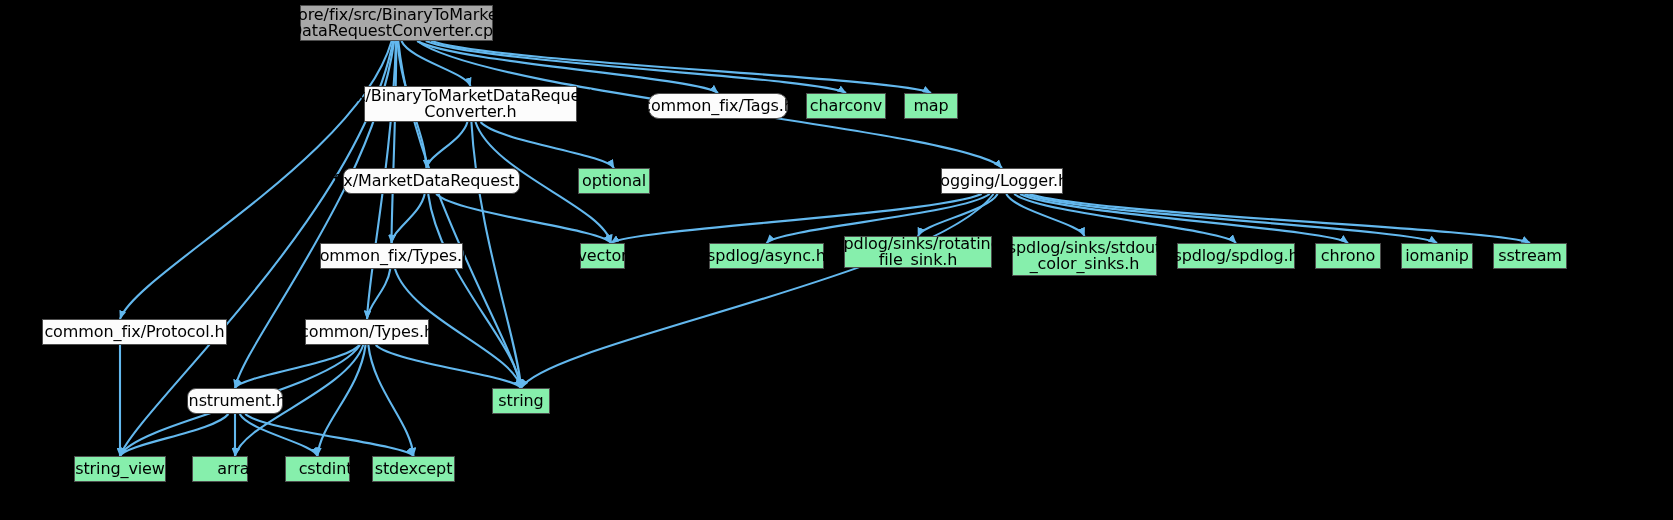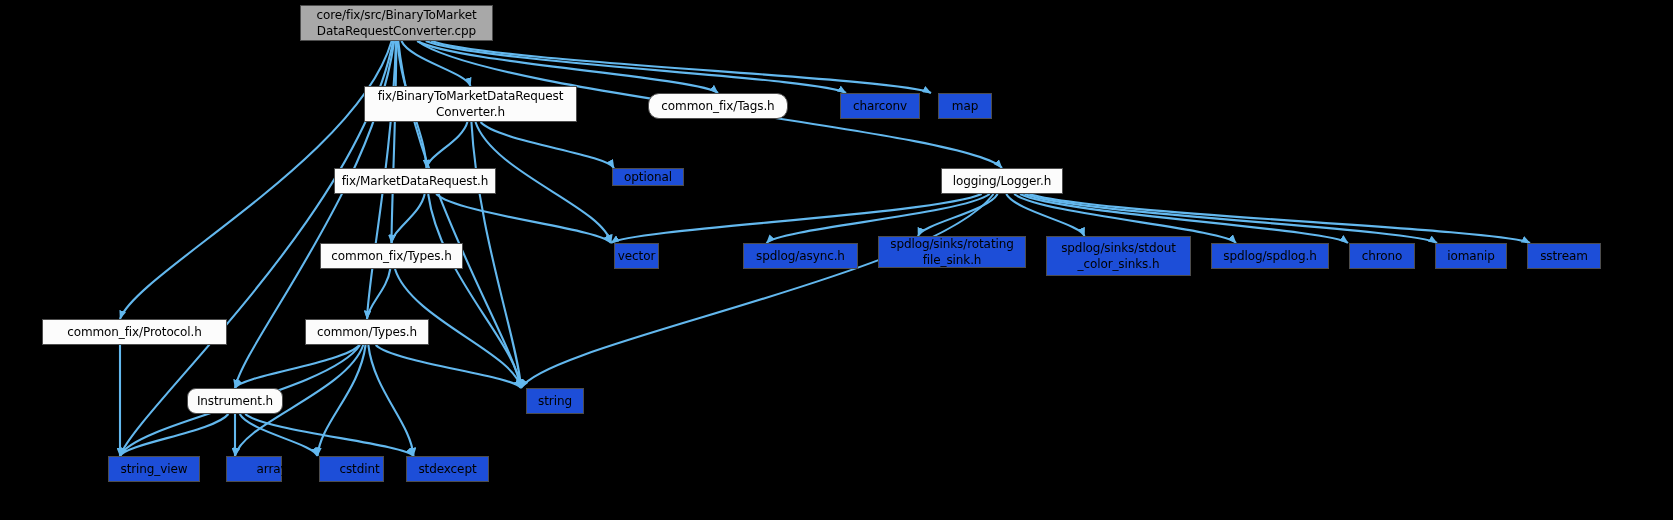--- a/index.html
+++ b/index.html
@@ -24,28 +24,28 @@
   }
   .node {
     position: absolute;
     box-sizing: border-box;
     border: 1px solid #4d4d4d;
     display: flex;
     align-items: center;
     justify-content: center;
     text-align: center;
     color: #000000;
-    font-size: 12px;
+    font-size: 16px;
     line-height: 16px;
     letter-spacing: -0.1px;
     white-space: pre-line;
     padding: 0 4px;
     z-index: 5;
   }
-  .node.fill-gray   { background: #1d4ed8; margin-left: 34px; }
+  .node.fill-gray   { background: #86efac; }
   .node.fill-white  { background: #fcfcfc; }
   .node.fill-root   { background: #a8a8a8; }
 </style>
 </head>
 <body>
 
 <div id="graph-root">
 
   <svg id="edge-layer" viewBox="0 0 1673 520" xmlns="http://www.w3.org/2000/svg">
     <defs>
@@ -100,22 +100,22 @@
 
   <div id="node-layer">
       <div class="node fill-root" style="left: 300px; top: 5px; width: 193px; height: 36px;">core/fix/src/BinaryToMarket
 DataRequestConverter.cpp</div>
       <div class="node fill-white" style="left: 364px; top: 86px; width: 213px; height: 36px;">fix/BinaryToMarketDataRequest
 Converter.h</div>
       <div class="node fill-white" style="left: 648px; top: 93px; width: 140px; height: 26px; border-radius: 11px;">common_fix/Tags.h</div>
       <div class="node fill-gray" style="left: 806px; top: 93px; width: 80px; height: 26px;">charconv</div>
       <div class="node fill-gray" style="left: 904px; top: 93px; width: 54px; height: 26px;">map</div>
       <div class="node fill-white" style="left: 941px; top: 168px; width: 122px; height: 26px;">logging/Logger.h</div>
-      <div class="node fill-white" style="left: 334px; top: 168px; width: 162px; height: 26px;">fix/MarketDataRequest.h</div>
-      <div class="node fill-gray" style="left: 578px; top: 168px; width: 72px; height: 18px;">optional</div>
+      <div class="node fill-white" style="left: 343px; top: 168px; width: 177px; height: 26px; border-radius: 8px;">fix/MarketDataRequest.h</div>
+      <div class="node fill-gray" style="left: 578px; top: 168px; width: 72px; height: 26px;">optional</div>
       <div class="node fill-white" style="left: 320px; top: 243px; width: 143px; height: 26px;">common_fix/Types.h</div>
       <div class="node fill-gray" style="left: 580px; top: 243px; width: 45px; height: 26px;">vector</div>
       <div class="node fill-gray" style="left: 709px; top: 243px; width: 115px; height: 26px;">spdlog/async.h</div>
       <div class="node fill-gray" style="left: 844px; top: 236px; width: 148px; height: 32px;">spdlog/sinks/rotating
 file_sink.h</div>
       <div class="node fill-gray" style="left: 1012px; top: 236px; width: 145px; height: 40px;">spdlog/sinks/stdout
 _color_sinks.h</div>
       <div class="node fill-gray" style="left: 1177px; top: 243px; width: 118px; height: 26px;">spdlog/spdlog.h</div>
       <div class="node fill-gray" style="left: 1315px; top: 243px; width: 66px; height: 26px;">chrono</div>
       <div class="node fill-gray" style="left: 1401px; top: 243px; width: 72px; height: 26px;">iomanip</div>

